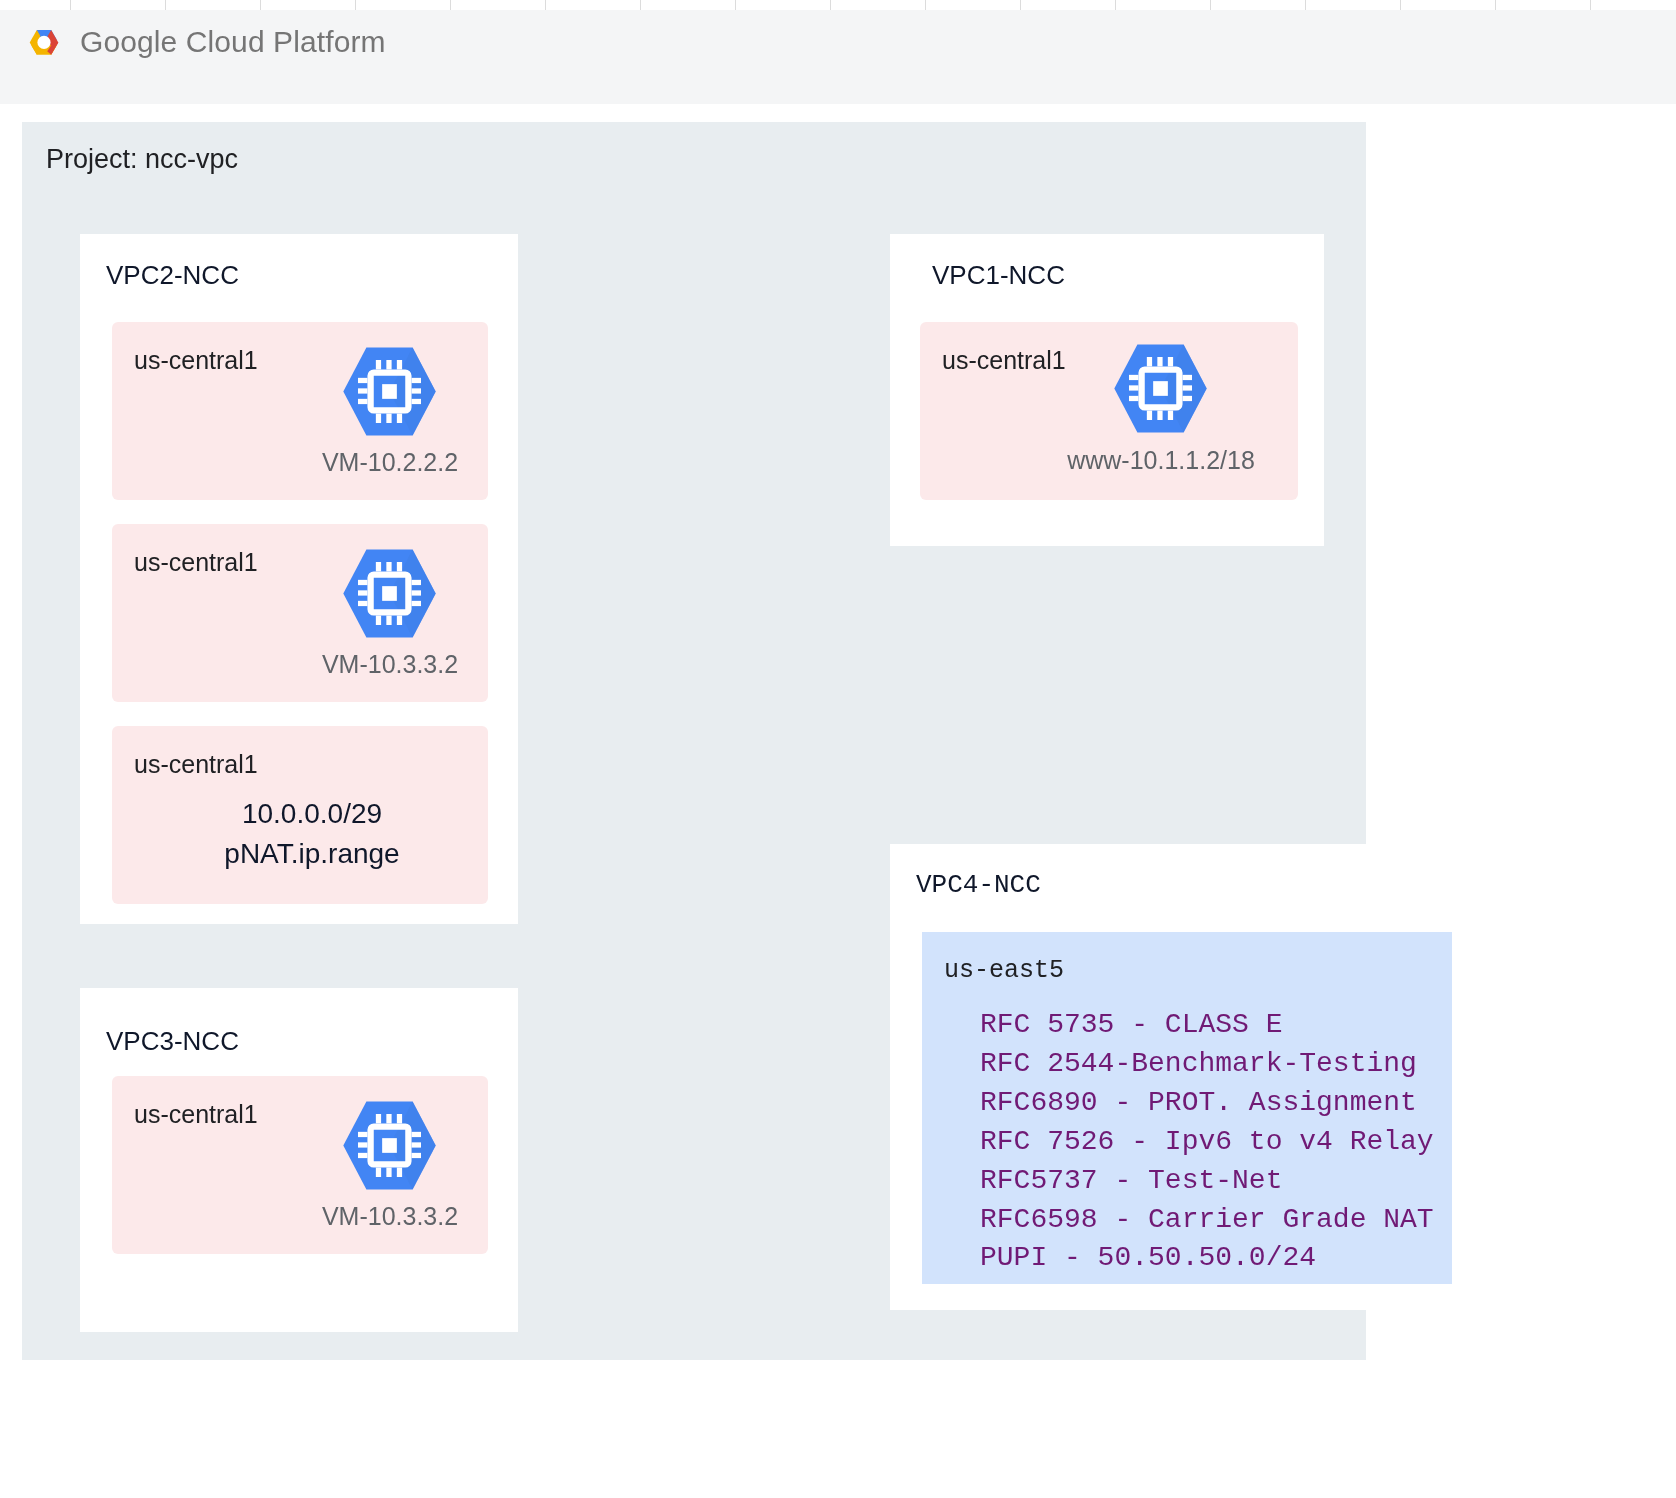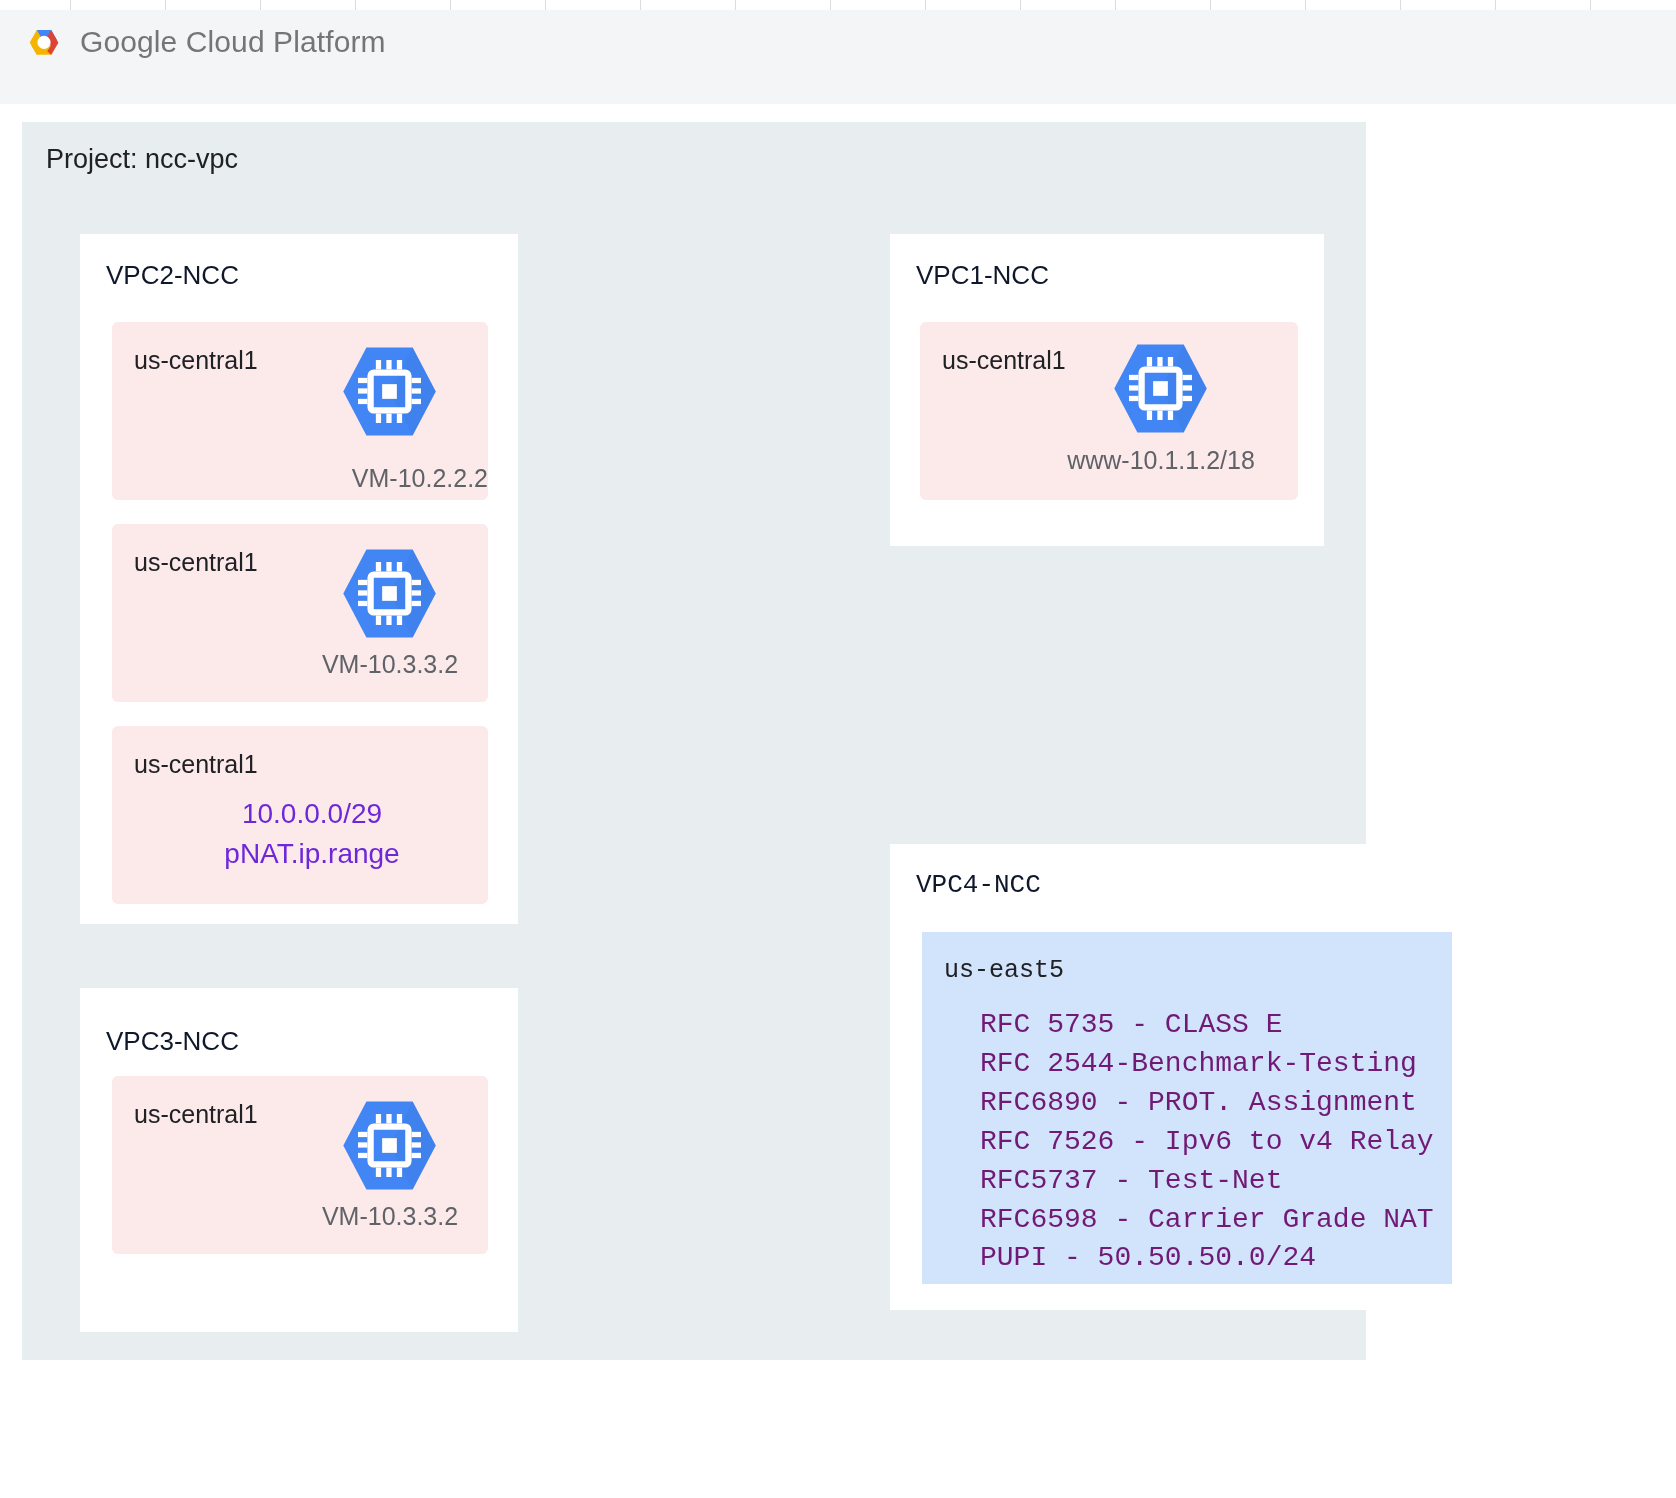--- a/index.html
+++ b/index.html
@@ -95,21 +95,21 @@
     font-size: 25px;
     color: #5f6368;
     white-space: nowrap;
     text-align: center;
   }
 
   
   .range-lines {
     position: absolute;
     font-size: 28px;
-    color: #6d28d9;
+    color: #0f172a;
     text-align: center;
     line-height: 1.42;
     white-space: pre;
   }
   .rfc-lines {
     position: absolute;
     font-size: 28px;
     color: #701a75;
     line-height: 1.39;
     white-space: pre;
@@ -173,21 +173,21 @@
           <rect x="47" y="71" width="5" height="9"></rect>
           <rect x="57" y="71" width="5" height="9"></rect>
           <rect x="20" y="37" width="9" height="5"></rect>
           <rect x="20" y="47" width="9" height="5"></rect>
           <rect x="20" y="57" width="9" height="5"></rect>
           <rect x="71" y="37" width="9" height="5"></rect>
           <rect x="71" y="47" width="9" height="5"></rect>
           <rect x="71" y="57" width="9" height="5"></rect>
         </g>
       </svg>
-      <div class="vm-label" style="left:180px; top:142px; width:196px;text-align:right;">VM-10.2.2.2</div>
+      <div class="vm-label" style="left:180px; top:126px; width:196px;">VM-10.2.2.2</div>
     </div>
 
     <div class="subnet pink" style="left:32px; top:290px; width:376px; height:178px;">
       <div class="subnet-zone" style="left:22px; top:24px;">us-central1</div>
       <svg class="vm-icon" style="left:225px; top:17px; width:105px; height:105px;" viewBox="0 0 100 100">
         <path d="M28 8 L72 8 L94 50 L72 92 L28 92 L6 50 Z" fill="#4285f4"></path>
         <path d="M72 8 L94 50 L72 92 L50 50 Z" fill="#3f7fe8" opacity="0.55"></path>
         <g fill="#ffffff">
           <rect x="32" y="32" width="36" height="36" rx="3" fill="none" stroke="#ffffff" stroke-width="6"></rect>
           <rect x="43" y="43" width="14" height="14"></rect>
@@ -237,21 +237,21 @@
           <rect x="71" y="37" width="9" height="5"></rect>
           <rect x="71" y="47" width="9" height="5"></rect>
           <rect x="71" y="57" width="9" height="5"></rect>
         </g>
       </svg>
       <div class="vm-label" style="left:180px; top:126px; width:196px;">VM-10.3.3.2</div>
     </div>
   </div>
 
   <div class="vpc-card" style="left:868px; top:112px; width:434px; height:312px;">
-    <div class="vpc-title" style="left:26px; top:26px;">VPC1-NCC</div>
+    <div class="vpc-title" style="left:42px; top:26px;">VPC1-NCC</div>
     <div class="subnet pink" style="left:30px; top:88px; width:378px; height:178px;">
       <div class="subnet-zone" style="left:22px; top:24px;">us-central1</div>
       <svg class="vm-icon" style="left:188px; top:14px; width:105px; height:105px;" viewBox="0 0 100 100">
         <path d="M28 8 L72 8 L94 50 L72 92 L28 92 L6 50 Z" fill="#4285f4"></path>
         <path d="M72 8 L94 50 L72 92 L50 50 Z" fill="#3f7fe8" opacity="0.55"></path>
         <g fill="#ffffff">
           <rect x="32" y="32" width="36" height="36" rx="3" fill="none" stroke="#ffffff" stroke-width="6"></rect>
           <rect x="43" y="43" width="14" height="14"></rect>
           <rect x="37" y="20" width="5" height="9"></rect>
           <rect x="47" y="20" width="5" height="9"></rect>

